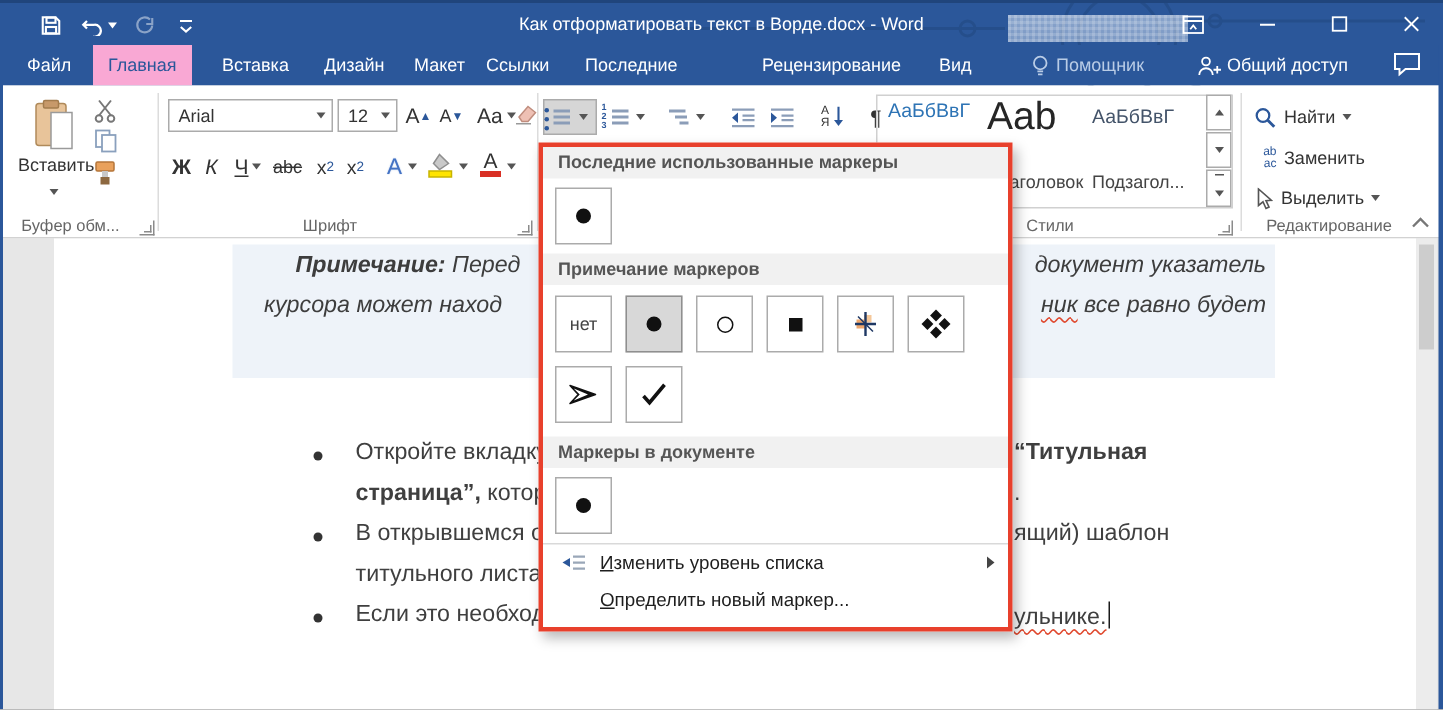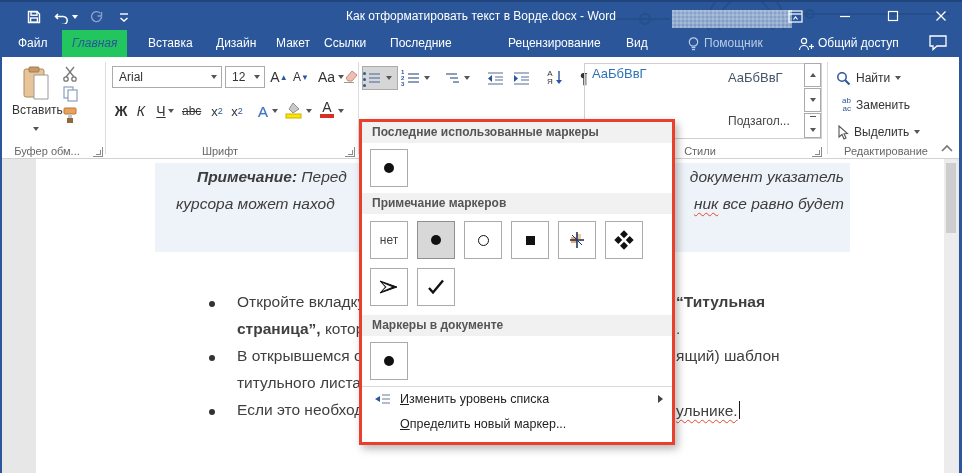--- a/index.html
+++ b/index.html
@@ -12,21 +12,21 @@
   .qat-btn{top:5px;width:24px;height:20px;display:flex;align-items:center;justify-content:center;}
   .winbtn{top:0px;width:34px;height:28px;display:flex;align-items:center;justify-content:center;color:#fff;}
   .blurbox{left:672px;top:8px;width:120px;height:18px;
     background:
       repeating-linear-gradient(0deg,rgba(255,255,255,.16) 0 2px,transparent 2px 4px),
       repeating-linear-gradient(90deg,rgba(255,255,255,.16) 0 2px,transparent 2px 4px),
       linear-gradient(rgba(216,228,244,.55),rgba(203,218,238,.5));}
   
   .tabbar{left:0;top:30px;width:962px;height:27px;background:#2b579a;}
   .tab{top:30px;height:27px;line-height:27px;color:#fff;font-size:12px;padding:0 10px;white-space:nowrap;}
-  .tab.active{background:#22c55e;color:#2b579a;font-style:italic;}
+  .tab.active{background:#f9a8d4;color:#2b579a;}
   .tab.dim{color:#b9cce6;}
   
   .ribbon{left:0;top:57px;width:962px;height:102px;background:#fff;border-bottom:1px solid #d2d2d2;box-sizing:border-box;}
   .vsep{top:62px;width:1px;height:92px;background:#dcdcdc;}
   .grp-label{top:145px;font-size:11px;color:#666;text-align:center;}
   .launcher{top:147px;width:10px;height:10px;border-right:1px solid #8b8b8b;border-bottom:1px solid #8b8b8b;box-sizing:border-box;}
   .launcher:after{content:"";position:absolute;right:2px;bottom:2px;width:4px;height:4px;border-right:1px solid #8b8b8b;border-bottom:1px solid #8b8b8b;transform:translate(1px,1px);}
   .combo{height:22px;border:1px solid #ababab;background:#fff;font-size:12px;color:#333;
          display:flex;align-items:center;padding-left:6px;box-sizing:border-box;}
   .combo .tri{margin-left:auto;margin-right:4px;}
@@ -48,21 +48,21 @@
   .scroll-track{left:944px;top:159px;width:14px;height:314px;background:#ececec;}
   .scroll-thumb{left:946px;top:163px;width:10px;height:70px;background:#cdcdcd;}
   .note{left:155px;top:163px;width:695px;height:89px;background:#eef3f9;}
   .ntext{position:absolute;font-style:italic;font-size:15.5px;color:#3d3d3d;white-space:nowrap;}
   .ltext{font-size:15.5px;color:#3f3f3f;white-space:nowrap;}
   .bullet-dot{width:6px;height:6px;border-radius:50%;background:#333;}
   .sq{text-decoration:underline;text-decoration-style:wavy;text-decoration-color:#e0492f;text-decoration-thickness:1px;text-underline-offset:3px;}
   .caret{display:inline-block;width:1.5px;height:18px;background:#1a1a1a;vertical-align:-3px;margin-left:1px;}
   
   .menu{left:359px;top:95px;width:316px;height:326px;border:3px solid #e8402c;background:#fff;
-        box-sizing:border-box;z-index:50;box-shadow:3px 4px 8px rgba(0,0,0,.28);margin-top:24px;}
+        box-sizing:border-box;z-index:50;box-shadow:3px 4px 8px rgba(0,0,0,.28);}
   .mh{height:21px;line-height:21px;background:#f1f1f1;font-size:12px;font-weight:600;color:#555;padding-left:10px;}
   .tile{width:38px;height:38px;border:1px solid #ababab;background:#fff;box-sizing:border-box;
         display:flex;align-items:center;justify-content:center;}
   .tile.sel{background:#d8d8d8;border-color:#8f8f8f;}
   .tilerow{display:flex;gap:9px;margin-left:8px;}
   .menu-item{position:relative;height:25px;line-height:25px;font-size:12.5px;color:#1e1e1e;padding-left:38px;}
   .menu-item .acc{text-decoration:underline;}
   .subarrow{position:absolute;right:9px;top:8px;width:0;height:0;border-top:4px solid transparent;border-bottom:4px solid transparent;border-left:5px solid #444;}
   .b-circle{width:10px;height:10px;border-radius:50%;background:#111;}
   .b-open{width:11px;height:11px;border-radius:50%;border:1.5px solid #111;box-sizing:border-box;background:#fff;}
@@ -341,20 +341,24 @@
         <line x1="4" y1="0" x2="4" y2="10" stroke="#2b579a" stroke-width="1.4"></line>
         <path d="M1 9 L4 13 L7 9 Z" fill="#2b579a"></path>
       </svg>
   </div>
   <div class="abs para-btn" style="left:574px;width:20px;font-size:14px;color:#333">¶</div>
 
   <div class="abs" style="left:584px;top:63px;width:238px;height:76px;border:1px solid #d0d0d0;box-sizing:border-box"></div>
   <div class="abs style-cell" style="left:592px">
     <div class="style-prev" style="color:#2e74b5">АаБбВвГ</div>
   </div>
+  <div class="abs style-cell" style="left:658px">
+    <div class="style-prev" style="font-size:26px;color:#262626;margin-top:-4px">Aab</div>
+    <div class="style-label" style="left:15px">аголовок</div>
+  </div>
   <div class="abs style-cell" style="left:728px">
     <div class="style-prev" style="color:#44546a;margin-top:4px">АаБбВвГ</div>
     <div class="style-label">Подзагол...</div>
   </div>
   <div class="abs scrollbtn" style="left:804px;top:63px">
       <span class="tri" style="transform:rotate(180deg)"></span>
     </div>
   <div class="abs scrollbtn" style="left:804px;top:88px">
       <span class="tri"></span>
     </div>

